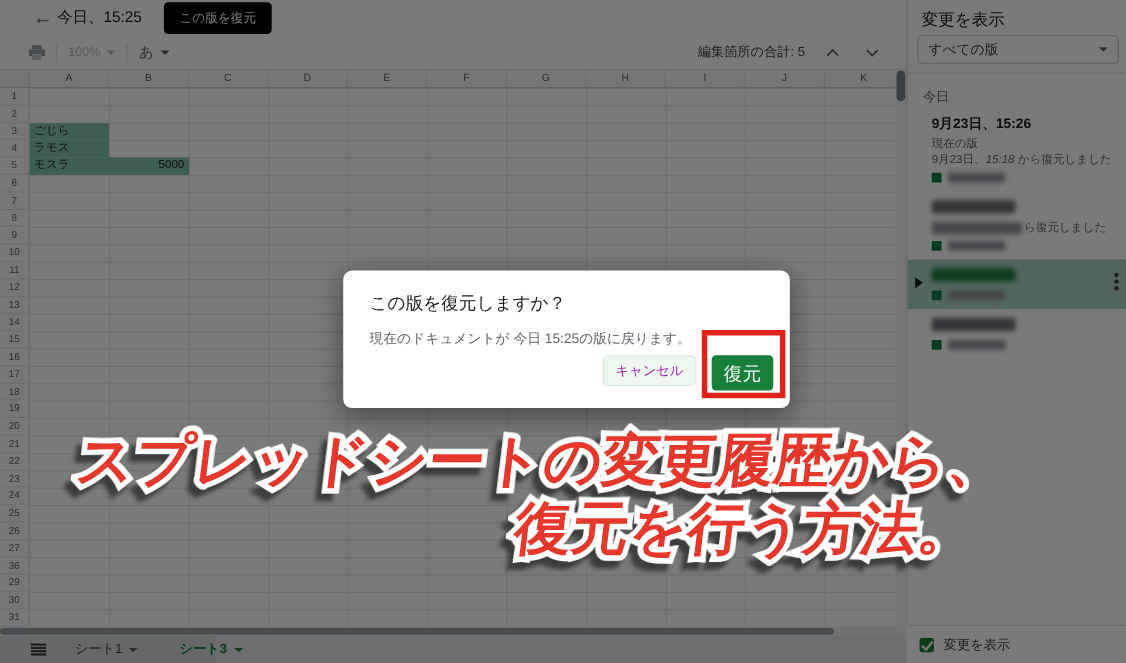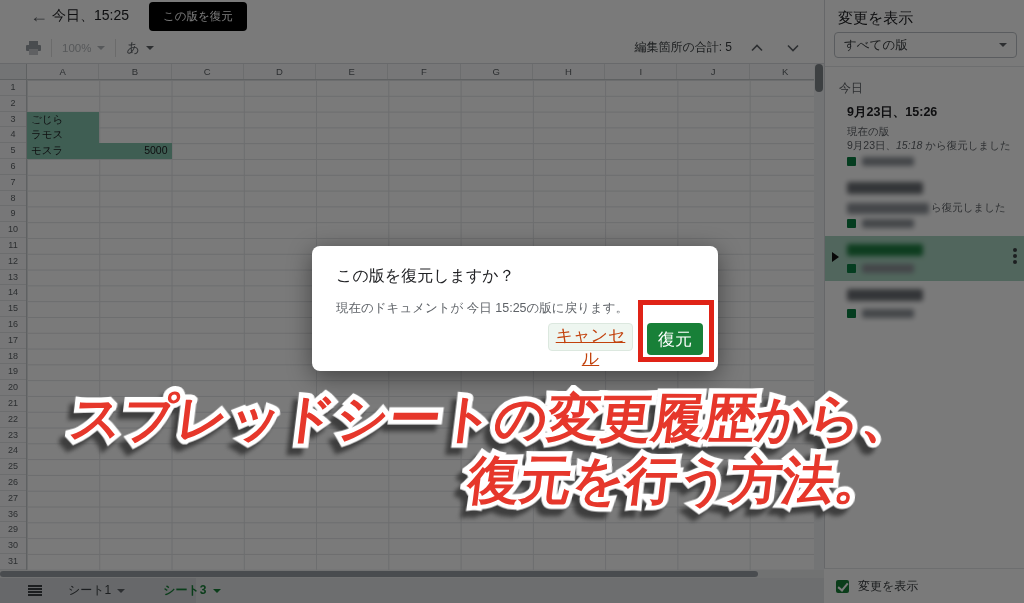--- a/index.html
+++ b/index.html
@@ -111,21 +111,21 @@
   
   .dim { position:absolute; inset:0; background:rgba(0,0,0,0.52); z-index:10; }
 
   
   .dialog { position:absolute; left:312px; top:246px; width:406px; height:125px; background:#fff;
             border-radius:8px; box-shadow:0 6px 24px rgba(0,0,0,0.45); z-index:20; padding:20px 24px; }
   .dlg-title { font-size:16px; color:#202124; }
   .dlg-body { font-size:12.5px; color:#5f6368; margin-top:13px; }
   .dlg-actions { position:absolute; right:15px; bottom:16px; display:flex; gap:14px; }
   .btn-cancel { width:85px; height:28px; background:#eef6f0; border:1px solid #dce8df; border-radius:4px;
-                color:#c2410c; font-size:17px; cursor:pointer;text-decoration:underline; }
+                color:#a21caf; font-size:12px; cursor:pointer; }
   .btn-confirm { width:56px; height:32px; background:#188038; border:none; border-radius:4px;
                  color:#fff; font-size:17px; cursor:pointer; }
   .red-box { position:absolute; left:638px; top:300px; width:76px; height:62px;
              border:5px solid #e02317; z-index:30; }
 
   
   .anno { position:absolute; z-index:40; transform:skewX(-7deg); font-weight:bold;
           font-size:52px; letter-spacing:0; white-space:nowrap; }
   .anno-line1 { left:70px; top:384px; }
   .anno-line2 { left:468px; top:446px; }

